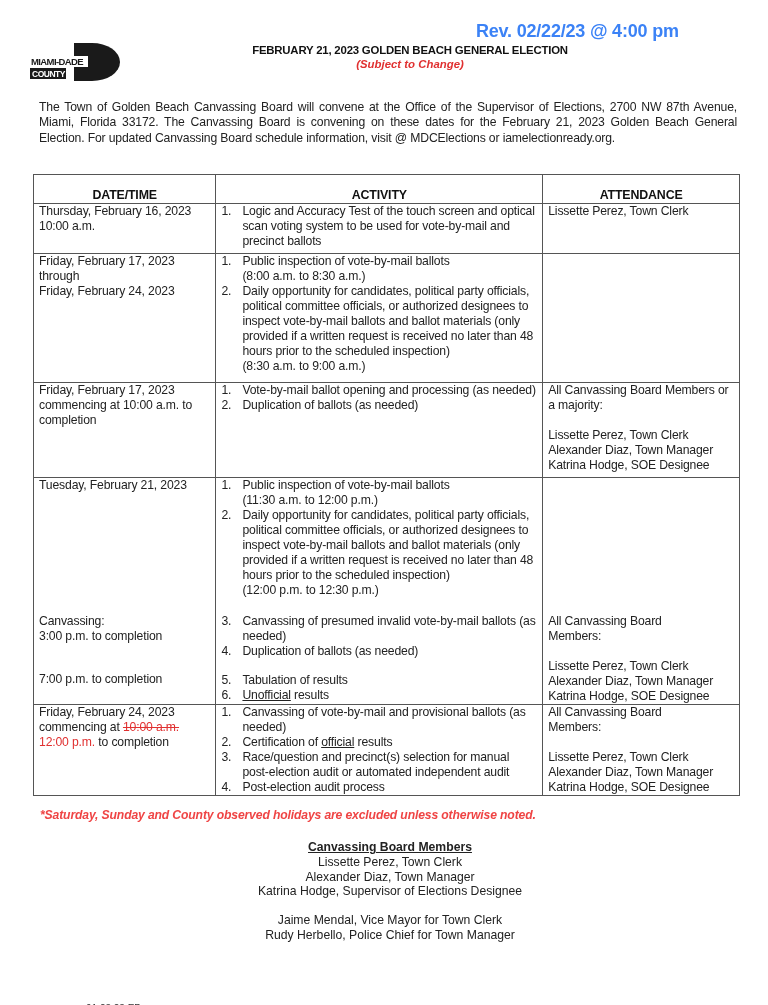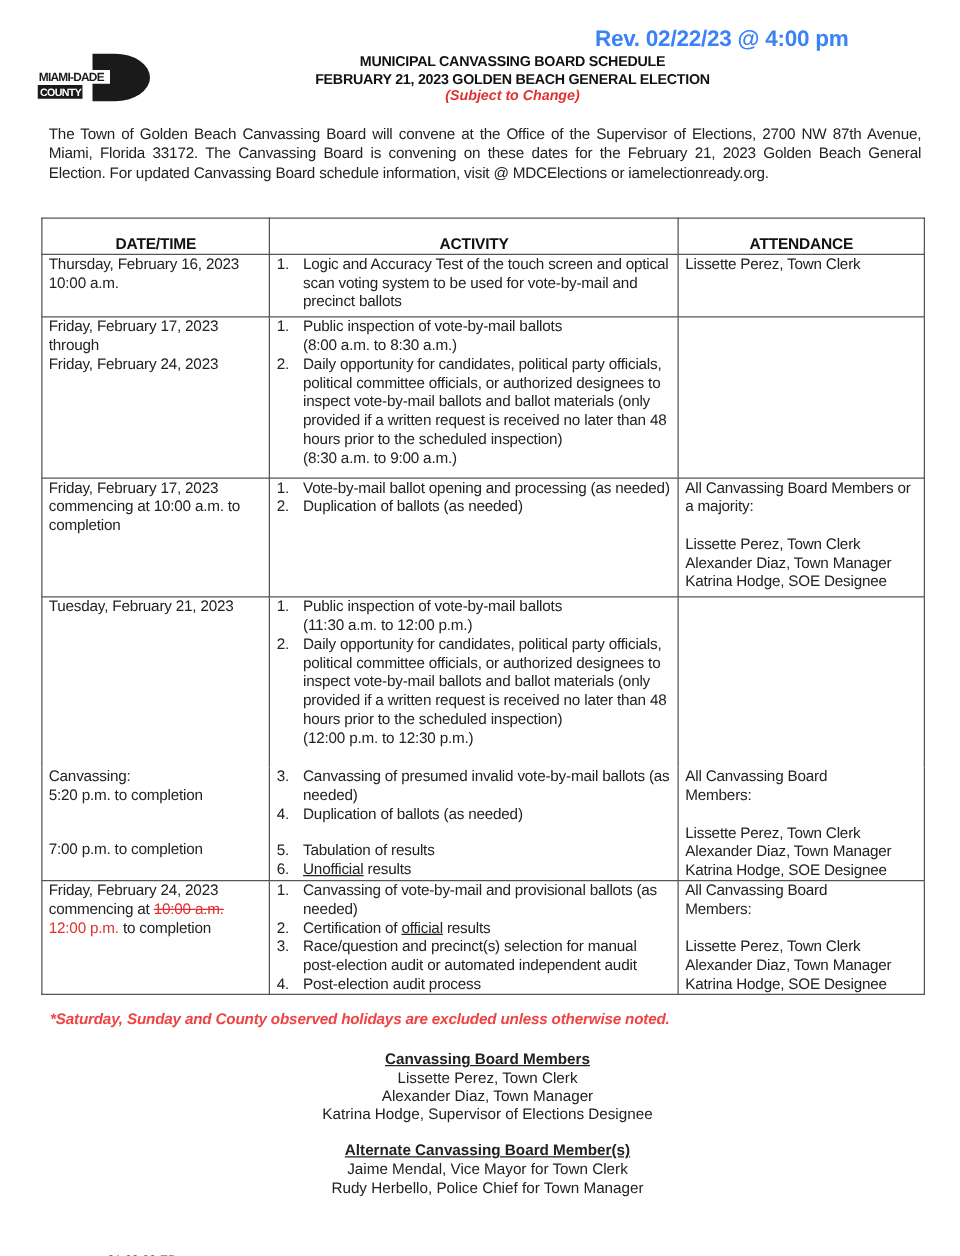--- a/index.html
+++ b/index.html
@@ -79,21 +79,20 @@
   <svg width="90" height="40" viewBox="0 0 90 40">
     <path d="M44 1 H62 A28 19 0 0 1 62 39 H44 Z" fill="#1a1a1a"></path>
     <rect x="0" y="14" width="58" height="11" fill="#ffffff"></rect>
     <text x="1" y="23" font-family="Liberation Sans, sans-serif" font-weight="bold" font-size="9.5" fill="#1a1a1a" letter-spacing="-0.6">MIAMI-DADE</text>
     <rect x="0" y="26" width="36" height="11" fill="#1a1a1a"></rect>
     <text x="2" y="35" font-family="Liberation Sans, sans-serif" font-weight="bold" font-size="8.5" fill="#ffffff" letter-spacing="-0.5">COUNTY</text>
   </svg>
 </div>
 
 <div class="title-block">
-  <div class="title-line">MUNICIPAL CANVASSING BOARD SCHEDULE</div>
   <div class="title-line">FEBRUARY 21, 2023 GOLDEN BEACH GENERAL ELECTION</div>
   <div class="subtitle">(Subject to Change)</div>
 </div>
 
 <div class="intro">The Town of Golden Beach Canvassing Board will convene at the Office of the Supervisor of Elections, 2700 NW 87th Avenue, Miami, Florida 33172.  The Canvassing Board is convening on these dates for the February 21, 2023 Golden Beach General Election. For updated Canvassing Board schedule information, visit @ MDCElections or iamelectionready.org.</div>
 
 <table class="schedule">
   <thead>
     <tr>
       <th>DATE/TIME</th>
@@ -167,21 +166,21 @@
           <li><span class="num">2.</span><span>Daily opportunity for candidates, political party officials, political committee officials, or authorized designees to inspect vote-by-mail ballots and ballot materials (only provided if a written request is received no later than 48 hours prior to the scheduled inspection)</span><br><span>(12:00 p.m. to 12:30 p.m.)</span></li>
         </ol>
         <div class="gap" style="height:16px"></div>
       </td>
       <td class="c3 nobottom"></td>
     </tr>
 
     <tr>
       <td class="c1 notop">
         <div>Canvassing:</div>
-        <div>5:20 p.m. to completion</div>
+        <div>3:00 p.m. to completion</div>
         <div class="gap" style="height:28px"></div>
         <div>7:00 p.m. to completion</div>
       </td>
       <td class="c2 notop">
         <ol class="acts">
           <li><span class="num">3.</span><span>Canvassing of presumed invalid vote-by-mail ballots (as needed)</span></li>
           <li><span class="num">4.</span><span>Duplication of ballots (as needed)</span></li>
         </ol>
         <div class="gap" style="height:14px"></div>
         <ol class="acts">
@@ -224,19 +223,18 @@
 </table>
 
 <div class="note">*Saturday, Sunday and County observed holidays are excluded unless otherwise noted.</div>
 
 <div class="members">
   <div class="hdr">Canvassing Board Members</div>
   <div>Lissette Perez, Town Clerk</div>
   <div>Alexander Diaz, Town Manager</div>
   <div>Katrina Hodge, Supervisor of Elections Designee</div>
   <div class="block2">
-    <div class="hdr">Alternate Canvassing Board Member(s)</div>
     <div>Jaime Mendal, Vice Mayor for Town Clerk</div>
     <div>Rudy Herbello, Police Chief for Town Manager</div>
   </div>
 </div>
 
 <div class="footer">01.23.23:EP</div>
 
 </body></html>

